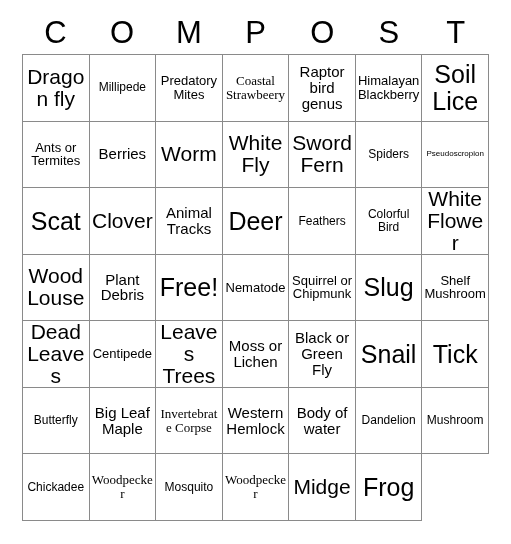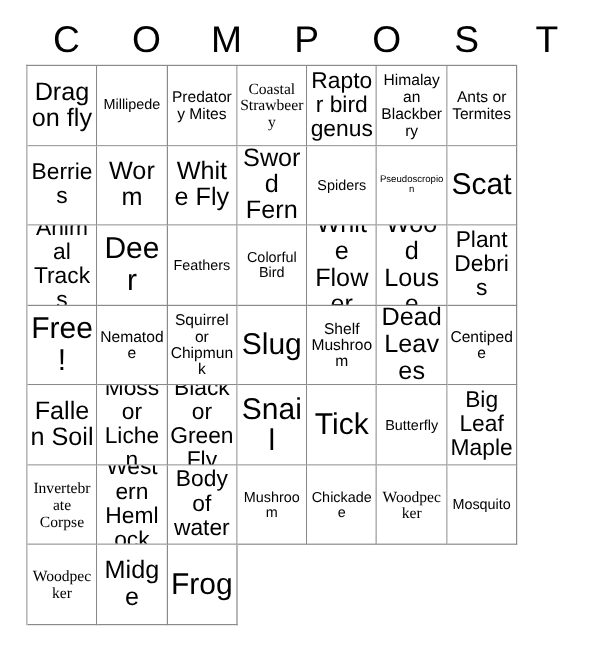--- a/index.html
+++ b/index.html
@@ -38,21 +38,21 @@
     font-size: 31px;
     font-weight: normal;
     letter-spacing: 0px;
     color: #000000;
     line-height: 1;
   }
   .grid {
     position: absolute;
     left: 22px;
     top: 54px;
-    width: 409px;
+    width: 467px;
     height: 467px;
     display: grid;
     grid-template-columns: repeat(7, 1fr);
     grid-template-rows: repeat(7, 1fr);
     border-top: 1px solid #8a8a8a;
     border-left: 1px solid #8a8a8a;
     box-sizing: border-box;
     background: #ffffff;
   }
   .cell {
@@ -70,21 +70,21 @@
   .cell span {
     display: block;
     width: 100%;
     line-height: 1.06;
     word-wrap: break-word;
     hyphens: none;
   }
   
   .fs-xxl span { font-size: 25px; }
   .fs-xl  span { font-size: 21px; }
-  .fs-l   span { font-size: 19px; }
+  .fs-l   span { font-size: 15px; }
   .fs-m   span { font-size: 12px; }
   .fs-s   span { font-size: 13px; }
   .fs-xs  span { font-size: 13px; font-family: Liberation Serif, serif; }
   .fs-xxs span { font-size: 8px; }
 </style>
 </head>
 <body>
 
 <div class="card">
 
@@ -110,20 +110,23 @@
       </div>
       <div class="cell fs-xs">
         <span>Coastal Strawbeery</span>
       </div>
       <div class="cell fs-l">
         <span>Raptor bird genus</span>
       </div>
       <div class="cell fs-s">
         <span>Himalayan Blackberry</span>
       </div>
+      <div class="cell fs-xxl">
+        <span>Soil Lice</span>
+      </div>
       <div class="cell fs-s">
         <span>Ants or Termites</span>
       </div>
       <div class="cell fs-l">
         <span>Berries</span>
       </div>
       <div class="cell fs-xl">
         <span>Worm</span>
       </div>
       <div class="cell fs-xl">
@@ -134,20 +137,23 @@
       </div>
       <div class="cell fs-m">
         <span>Spiders</span>
       </div>
       <div class="cell fs-xxs">
         <span>Pseudoscropion</span>
       </div>
       <div class="cell fs-xxl">
         <span>Scat</span>
       </div>
+      <div class="cell fs-xl">
+        <span>Clover</span>
+      </div>
       <div class="cell fs-l">
         <span>Animal Tracks</span>
       </div>
       <div class="cell fs-xxl">
         <span>Deer</span>
       </div>
       <div class="cell fs-m">
         <span>Feathers</span>
       </div>
       <div class="cell fs-m">
@@ -177,21 +183,21 @@
       <div class="cell fs-s">
         <span>Shelf Mushroom</span>
       </div>
       <div class="cell fs-xl">
         <span>Dead Leaves</span>
       </div>
       <div class="cell fs-s">
         <span>Centipede</span>
       </div>
       <div class="cell fs-xl">
-        <span>Fallen Soil</span>
+        <span>Leaves Trees</span>
       </div>
       <div class="cell fs-l">
         <span>Moss or Lichen</span>
       </div>
       <div class="cell fs-l">
         <span>Black or Green Fly</span>
       </div>
       <div class="cell fs-xxl">
         <span>Snail</span>
       </div>
@@ -207,20 +213,23 @@
       <div class="cell fs-xs">
         <span>Invertebrate Corpse</span>
       </div>
       <div class="cell fs-l">
         <span>Western Hemlock</span>
       </div>
       <div class="cell fs-l">
         <span>Body of water</span>
       </div>
       <div class="cell fs-m">
+        <span>Dandelion</span>
+      </div>
+      <div class="cell fs-m">
         <span>Mushroom</span>
       </div>
       <div class="cell fs-m">
         <span>Chickadee</span>
       </div>
       <div class="cell fs-xs">
         <span>Woodpecker</span>
       </div>
       <div class="cell fs-m">
         <span>Mosquito</span>

